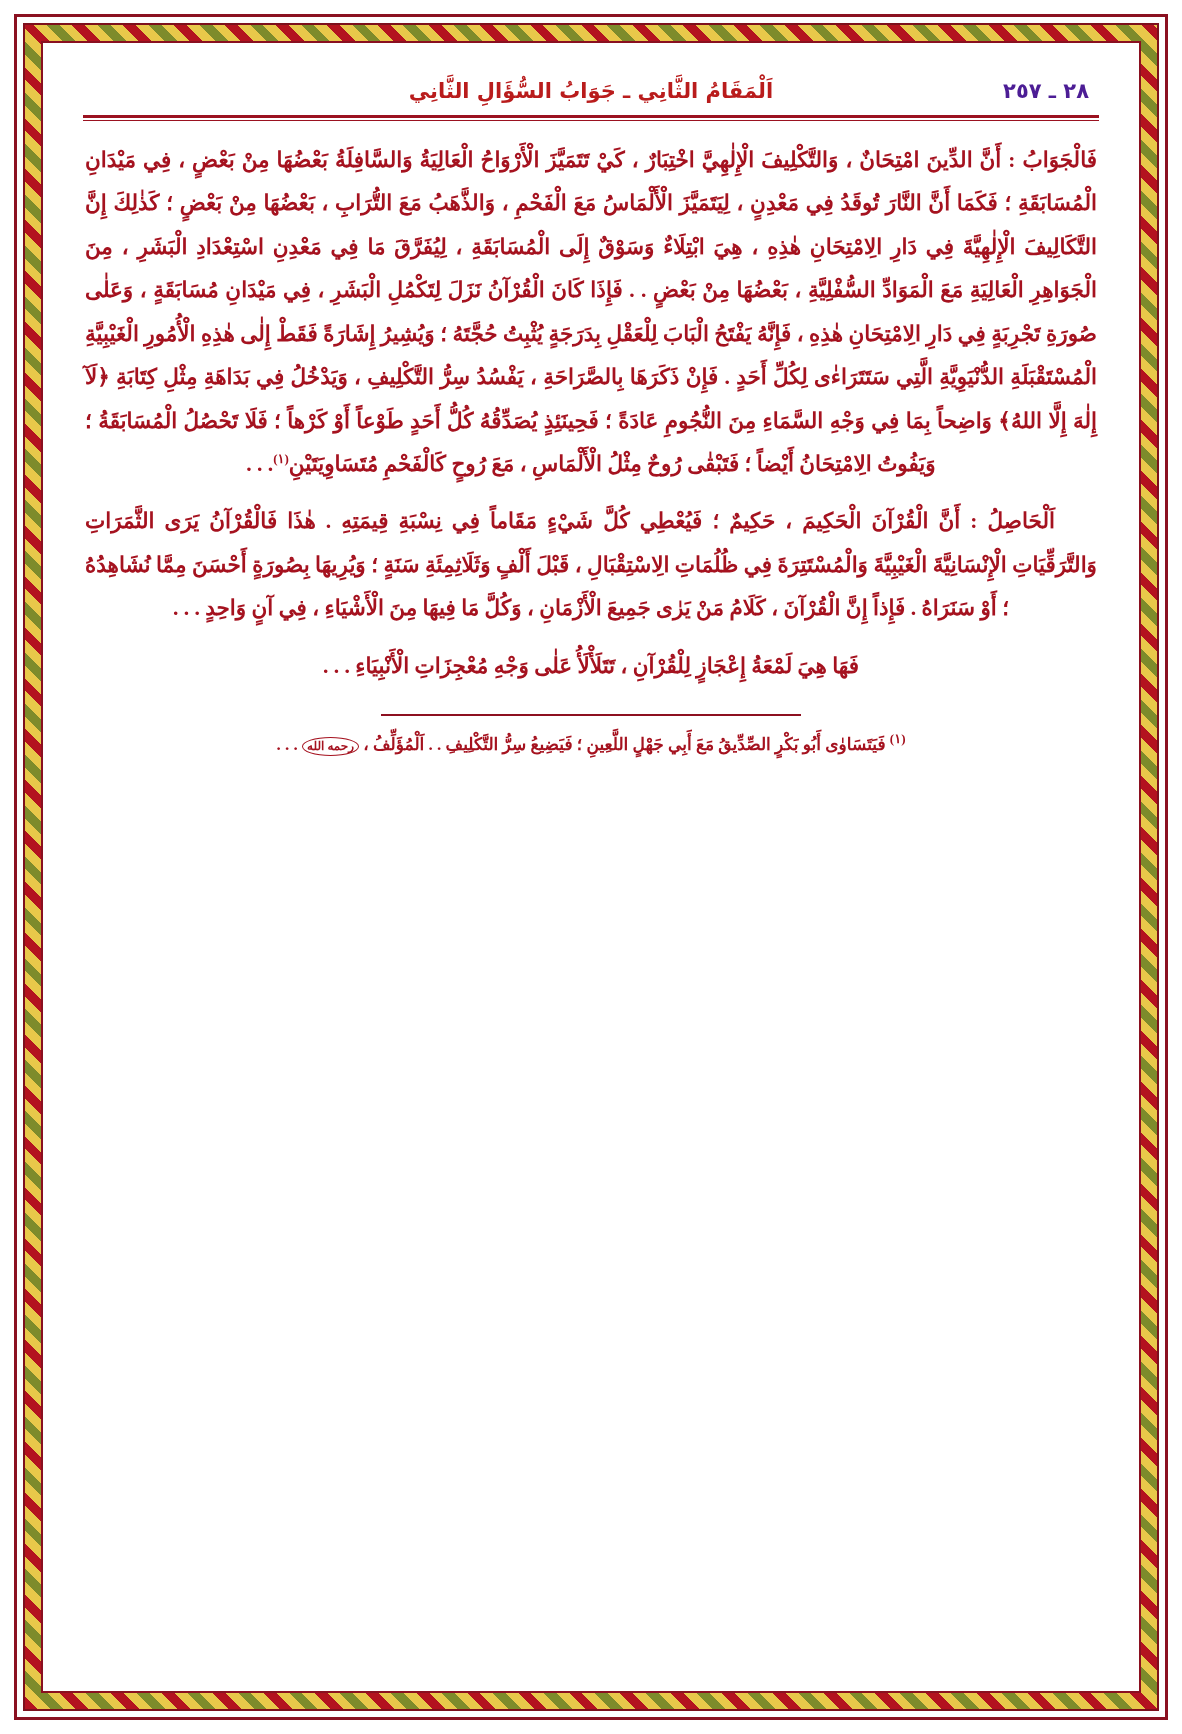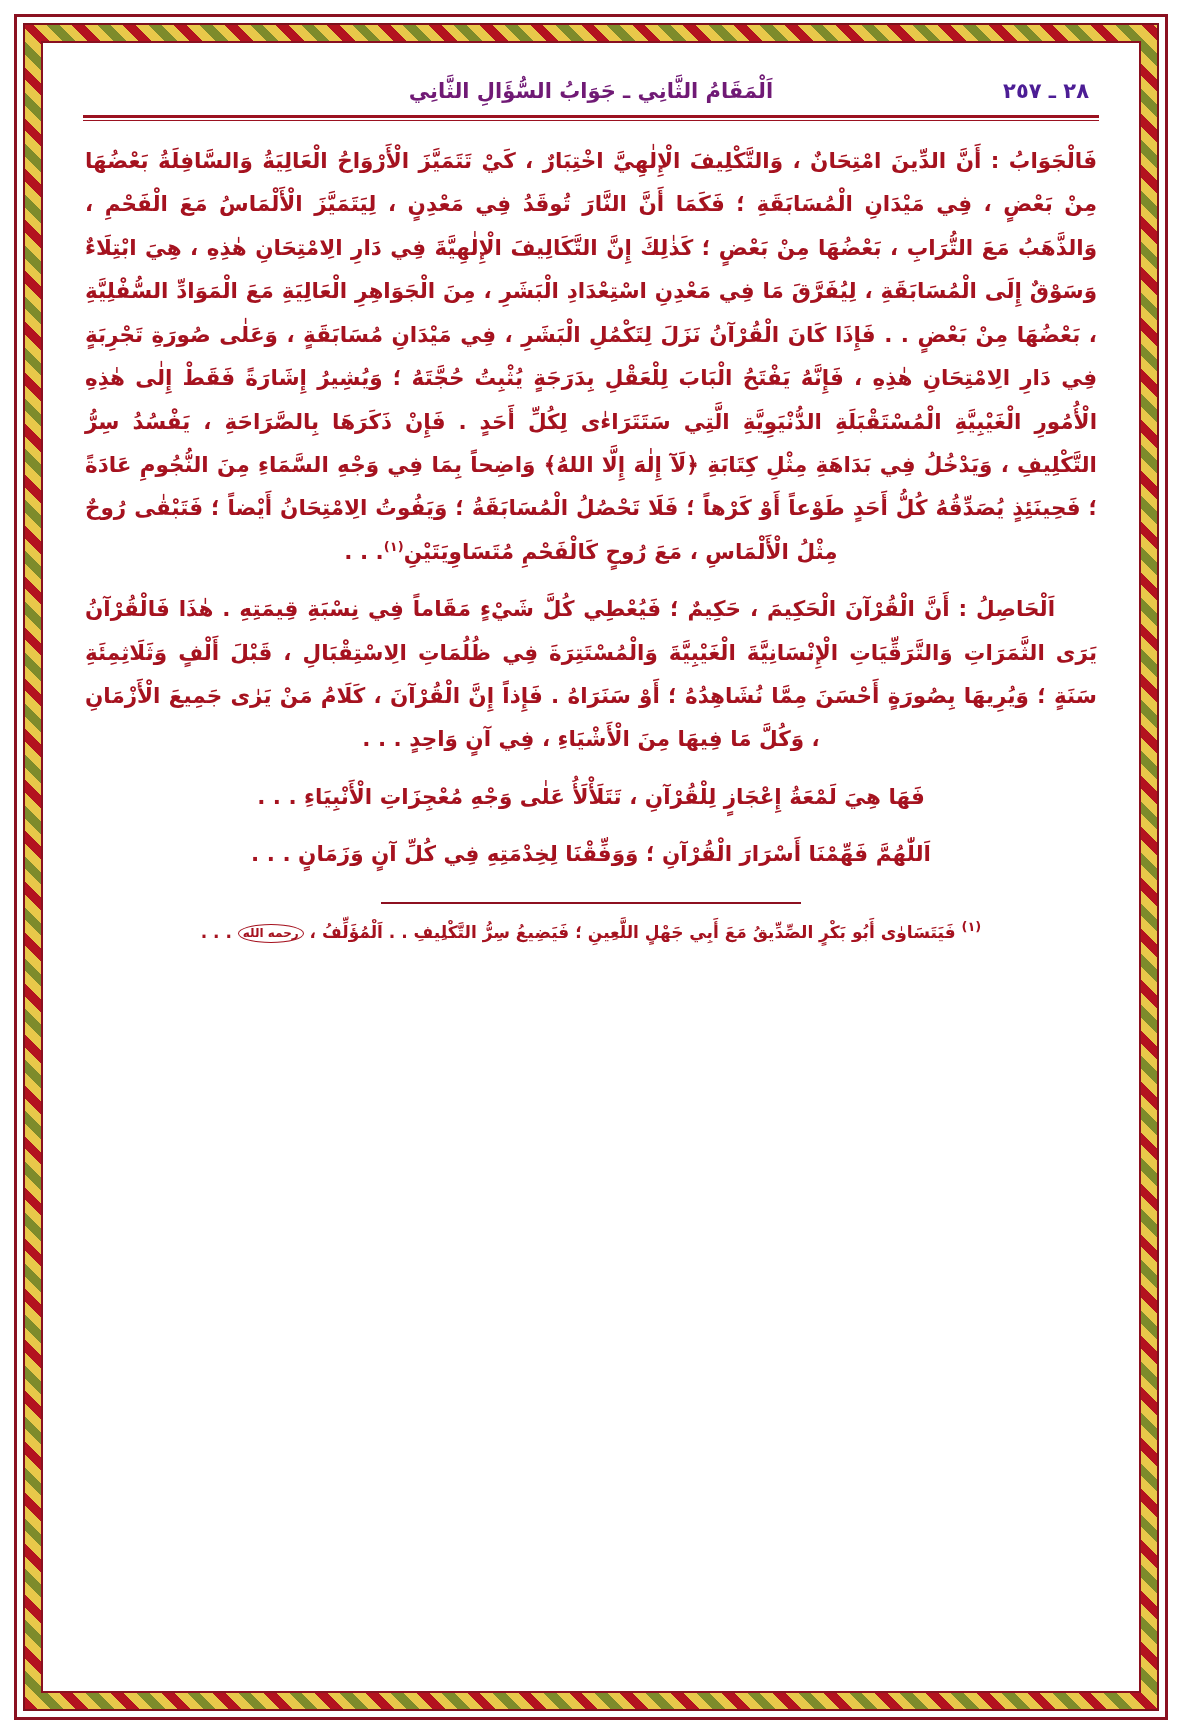--- a/index.html
+++ b/index.html
@@ -59,21 +59,21 @@
   .header {
     display: flex;
     align-items: flex-end;
     justify-content: space-between;
     direction: rtl;
     padding: 10px 16px 6px 16px;
   }
   .header-title {
     flex: 1;
     text-align: center;
-    color: #701a75;
+    color: #b91c1c;
     font-size: 21px;
     font-weight: bold;
     letter-spacing: 0.5px;
   }
   .header-page {
     min-width: 150px;
     text-align: right;
     color: #4c1d95;
     font-size: 21px;
     font-weight: bold;
@@ -96,20 +96,21 @@
   
   .body-text {
     direction: rtl;
     text-align: justify;
     text-align-last: center;
     color: #a5121f;
     font-size: 21.5px;
     line-height: 2.02;
     font-weight: bold;
     padding: 18px 8px 0 8px;
+    font-family: Liberation Serif, serif;
   }
   .para {
     margin: 0 0 14px 0;
   }
   .para.indent {
     text-indent: 42px;
   }
   .para.center {
     text-align: left;
     text-align-last: center;
@@ -184,21 +185,20 @@
         <div class="header-rule2"></div>
 
         <div class="body-text">
 
           <p class="para"><span>فَالْجَوَابُ : أَنَّ الدِّينَ امْتِحَانٌ ، وَالتَّكْلِيفَ الْإِلٰهِيَّ اخْتِبَارٌ ، كَيْ تَتَمَيَّزَ الْأَرْوَاحُ الْعَالِيَةُ وَالسَّافِلَةُ بَعْضُهَا مِنْ بَعْضٍ ، فِي مَيْدَانِ الْمُسَابَقَةِ ؛ فَكَمَا أَنَّ النَّارَ تُوقَدُ فِي مَعْدِنٍ ، لِيَتَمَيَّزَ الْأَلْمَاسُ مَعَ الْفَحْمِ ، وَالذَّهَبُ مَعَ التُّرَابِ ، بَعْضُهَا مِنْ بَعْضٍ ؛ كَذٰلِكَ إِنَّ التَّكَالِيفَ الْإِلٰهِيَّةَ فِي دَارِ الِامْتِحَانِ هٰذِهِ ، هِيَ ابْتِلَاءٌ وَسَوْقٌ إِلَى الْمُسَابَقَةِ ، لِيُفَرَّقَ مَا فِي مَعْدِنِ اسْتِعْدَادِ الْبَشَرِ ، مِنَ الْجَوَاهِرِ الْعَالِيَةِ مَعَ الْمَوَادِّ السُّفْلِيَّةِ ، بَعْضُهَا مِنْ بَعْضٍ . . فَإِذَا كَانَ الْقُرْآنُ نَزَلَ لِتَكْمُلِ الْبَشَرِ ، فِي مَيْدَانِ مُسَابَقَةٍ ، وَعَلٰى صُورَةِ تَجْرِبَةٍ فِي دَارِ الِامْتِحَانِ هٰذِهِ ، فَإِنَّهُ يَفْتَحُ الْبَابَ لِلْعَقْلِ بِدَرَجَةٍ يُثْبِتُ حُجَّتَهُ ؛ وَيُشِيرُ إِشَارَةً فَقَطْ إِلٰى هٰذِهِ الْأُمُورِ الْغَيْبِيَّةِ الْمُسْتَقْبَلَةِ الدُّنْيَوِيَّةِ الَّتِي سَتَتَرَاءٰى لِكُلِّ أَحَدٍ . فَإِنْ ذَكَرَهَا بِالصَّرَاحَةِ ، يَفْسُدُ سِرُّ التَّكْلِيفِ ، وَيَدْخُلُ فِي بَدَاهَةِ مِثْلِ كِتَابَةِ ﴿لَآ إِلٰهَ إِلَّا اللهُ﴾ وَاضِحاً بِمَا فِي وَجْهِ السَّمَاءِ مِنَ النُّجُومِ عَادَةً ؛ فَحِينَئِذٍ يُصَدِّقُهُ كُلُّ أَحَدٍ طَوْعاً أَوْ كَرْهاً ؛ فَلَا تَحْصُلُ الْمُسَابَقَةُ ؛ وَيَفُوتُ الِامْتِحَانُ أَيْضاً ؛ فَتَبْقٰى رُوحٌ مِثْلُ الْأَلْمَاسِ ، مَعَ رُوحٍ كَالْفَحْمِ مُتَسَاوِيَتَيْنِ</span><span class="sup">(١)</span><span>. . .</span></p>
 
           <p class="para indent">اَلْحَاصِلُ : أَنَّ الْقُرْآنَ الْحَكِيمَ ، حَكِيمٌ ؛ فَيُعْطِي كُلَّ شَيْءٍ مَقَاماً فِي نِسْبَةِ قِيمَتِهِ . هٰذَا فَالْقُرْآنُ يَرَى الثَّمَرَاتِ وَالتَّرَقِّيَاتِ الْإِنْسَانِيَّةَ الْغَيْبِيَّةَ وَالْمُسْتَتِرَةَ فِي ظُلُمَاتِ الِاسْتِقْبَالِ ، قَبْلَ أَلْفٍ وَثَلَاثِمِئَةِ سَنَةٍ ؛ وَيُرِيهَا بِصُورَةٍ أَحْسَنَ مِمَّا نُشَاهِدُهُ ؛ أَوْ سَنَرَاهُ . فَإِذاً إِنَّ الْقُرْآنَ ، كَلَامُ مَنْ يَرٰى جَمِيعَ الْأَزْمَانِ ، وَكُلَّ مَا فِيهَا مِنَ الْأَشْيَاءِ ، فِي آنٍ وَاحِدٍ . . .</p>
 
           <p class="para center">فَهَا هِيَ لَمْعَةُ إِعْجَازٍ لِلْقُرْآنِ ، تَتَلَأْلَأُ عَلٰى وَجْهِ مُعْجِزَاتِ الْأَنْبِيَاءِ . . .</p>
 
-          <p class="para center tight">اَللّٰهُمَّ فَهِّمْنَا أَسْرَارَ الْقُرْآنِ ؛ وَوَفِّقْنَا لِخِدْمَتِهِ فِي كُلِّ آنٍ وَزَمَانٍ . . .</p>
 
 
 
           <div class="footnote-wrap">
             <div class="footnote-rule"></div>
             <div class="footnote">
               <span class="marker">(١)</span>
               <span>فَيَتَسَاوٰى أَبُو بَكْرٍ الصِّدِّيقُ مَعَ أَبِي جَهْلٍ اللَّعِينِ ؛ فَيَضِيعُ سِرُّ التَّكْلِيفِ . . اَلْمُؤَلِّفُ ، </span>
               <span class="seal">رحمه الله</span>
               <span>. . .</span>

